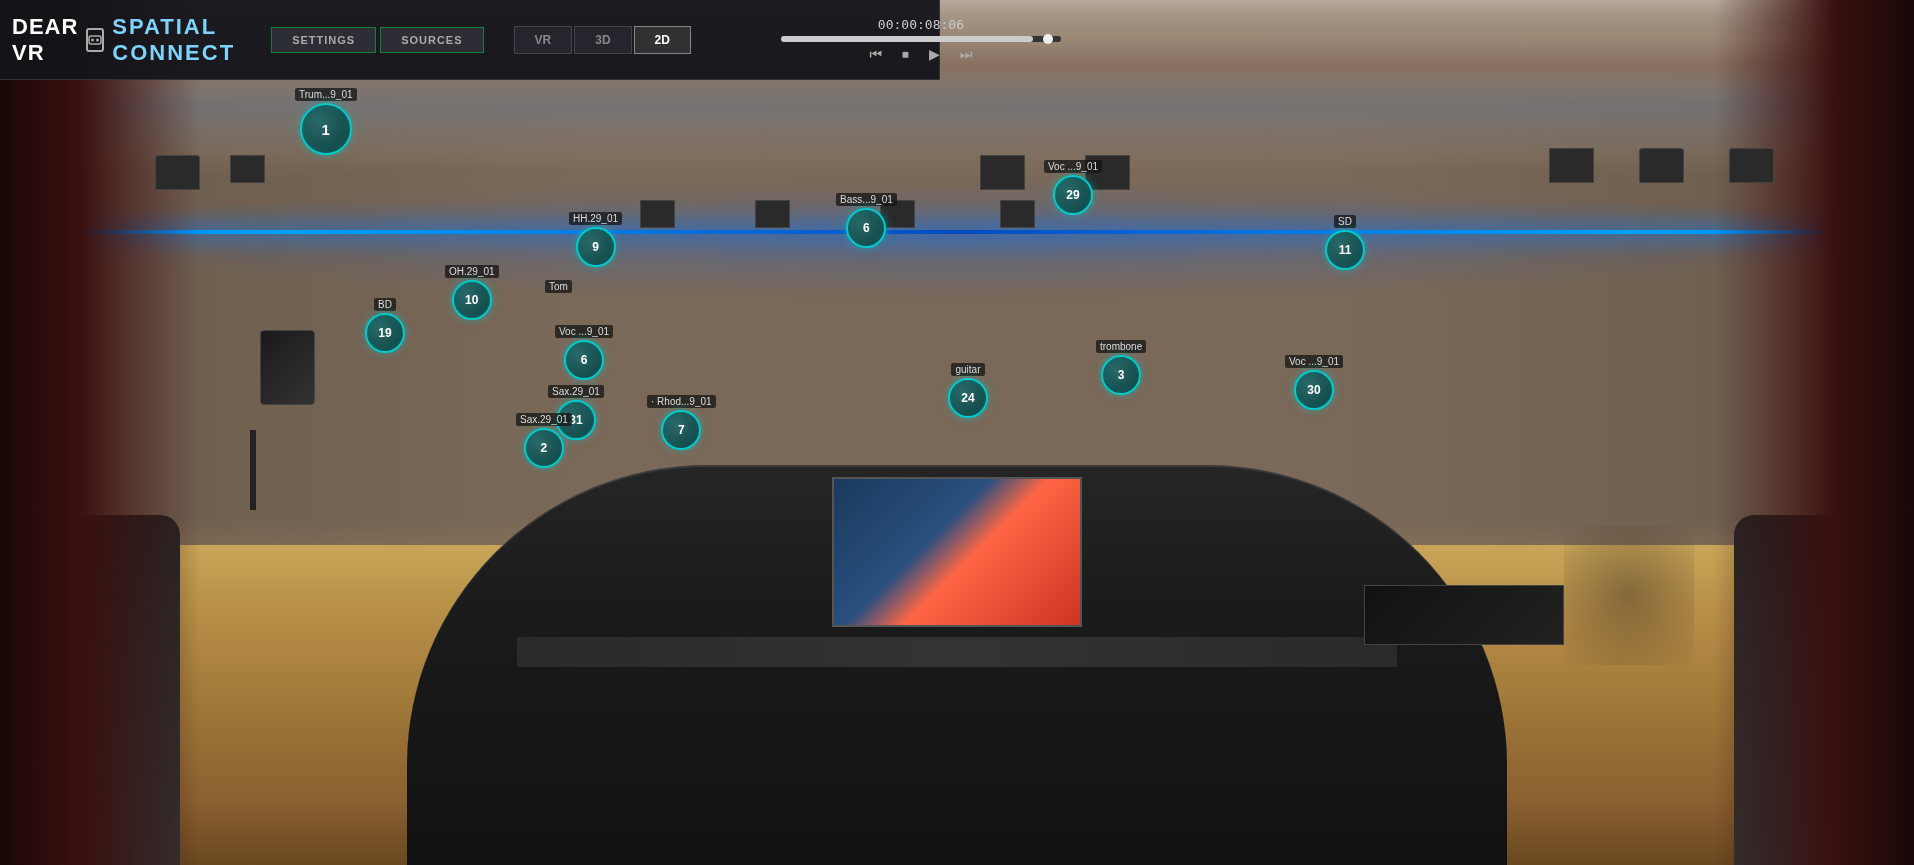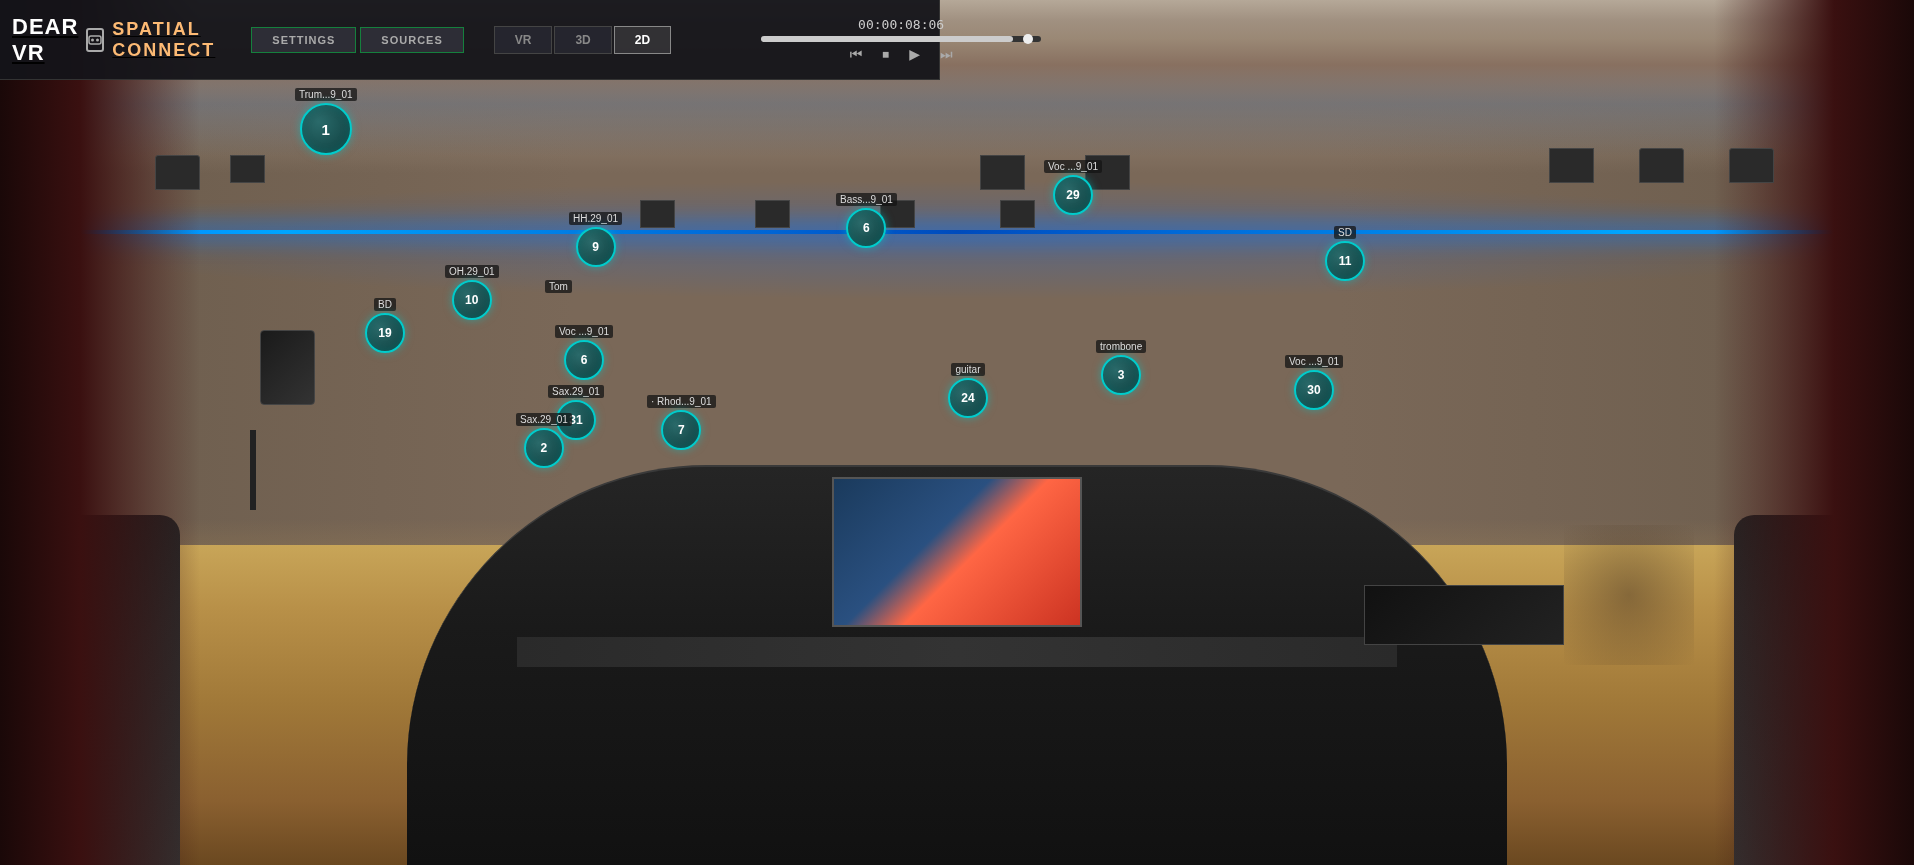--- a/index.html
+++ b/index.html
@@ -89,21 +89,20 @@
       gap: 10px;
       padding: 8px 12px;
       z-index: 100;
     }
 
     .brand-logo {
       display: flex;
       align-items: center;
       gap: 8px;
       margin-right: 10px;
-      text-decoration: underline;
     }
 
     .dear-text {
       font-size: 22px;
       font-weight: 900;
       color: #fff;
       letter-spacing: 1px;
     }
 
     .dear-vr-box {
@@ -111,23 +110,23 @@
       height: 24px;
       background: transparent;
       border: 2px solid #aaa;
       border-radius: 3px;
       display: flex;
       align-items: center;
       justify-content: center;
     }
 
     .spatial-connect-text {
-      font-size: 18px;
+      font-size: 22px;
       font-weight: 600;
-      color: #fdba74;
+      color: #7dd3fc;
       letter-spacing: 2px;
     }
 
     .nav-buttons {
       display: flex;
       gap: 4px;
       margin-left: 10px;
     }
 
     .nav-btn {
@@ -407,21 +406,21 @@
 <div class="source-circle" style="top:160px;left:1044px;">
   <span class="source-label">Voc ...9_01</span>
   <div class="circle-marker">29</div>
 </div>
 
 <div class="source-circle" style="top:193px;left:836px;">
   <span class="source-label">Bass...9_01</span>
   <div class="circle-marker">6</div>
 </div>
 
-<div class="source-circle" style="top:226px;left:1325px;">
+<div class="source-circle" style="top:215px;left:1325px;">
   <span class="source-label">SD</span>
   <div class="circle-marker">11</div>
 </div>
 
 <div class="source-circle" style="top:212px;left:569px;">
   <span class="source-label">HH.29_01</span>
   <div class="circle-marker">9</div>
 </div>
 
 <div class="source-circle" style="top:265px;left:445px;">

